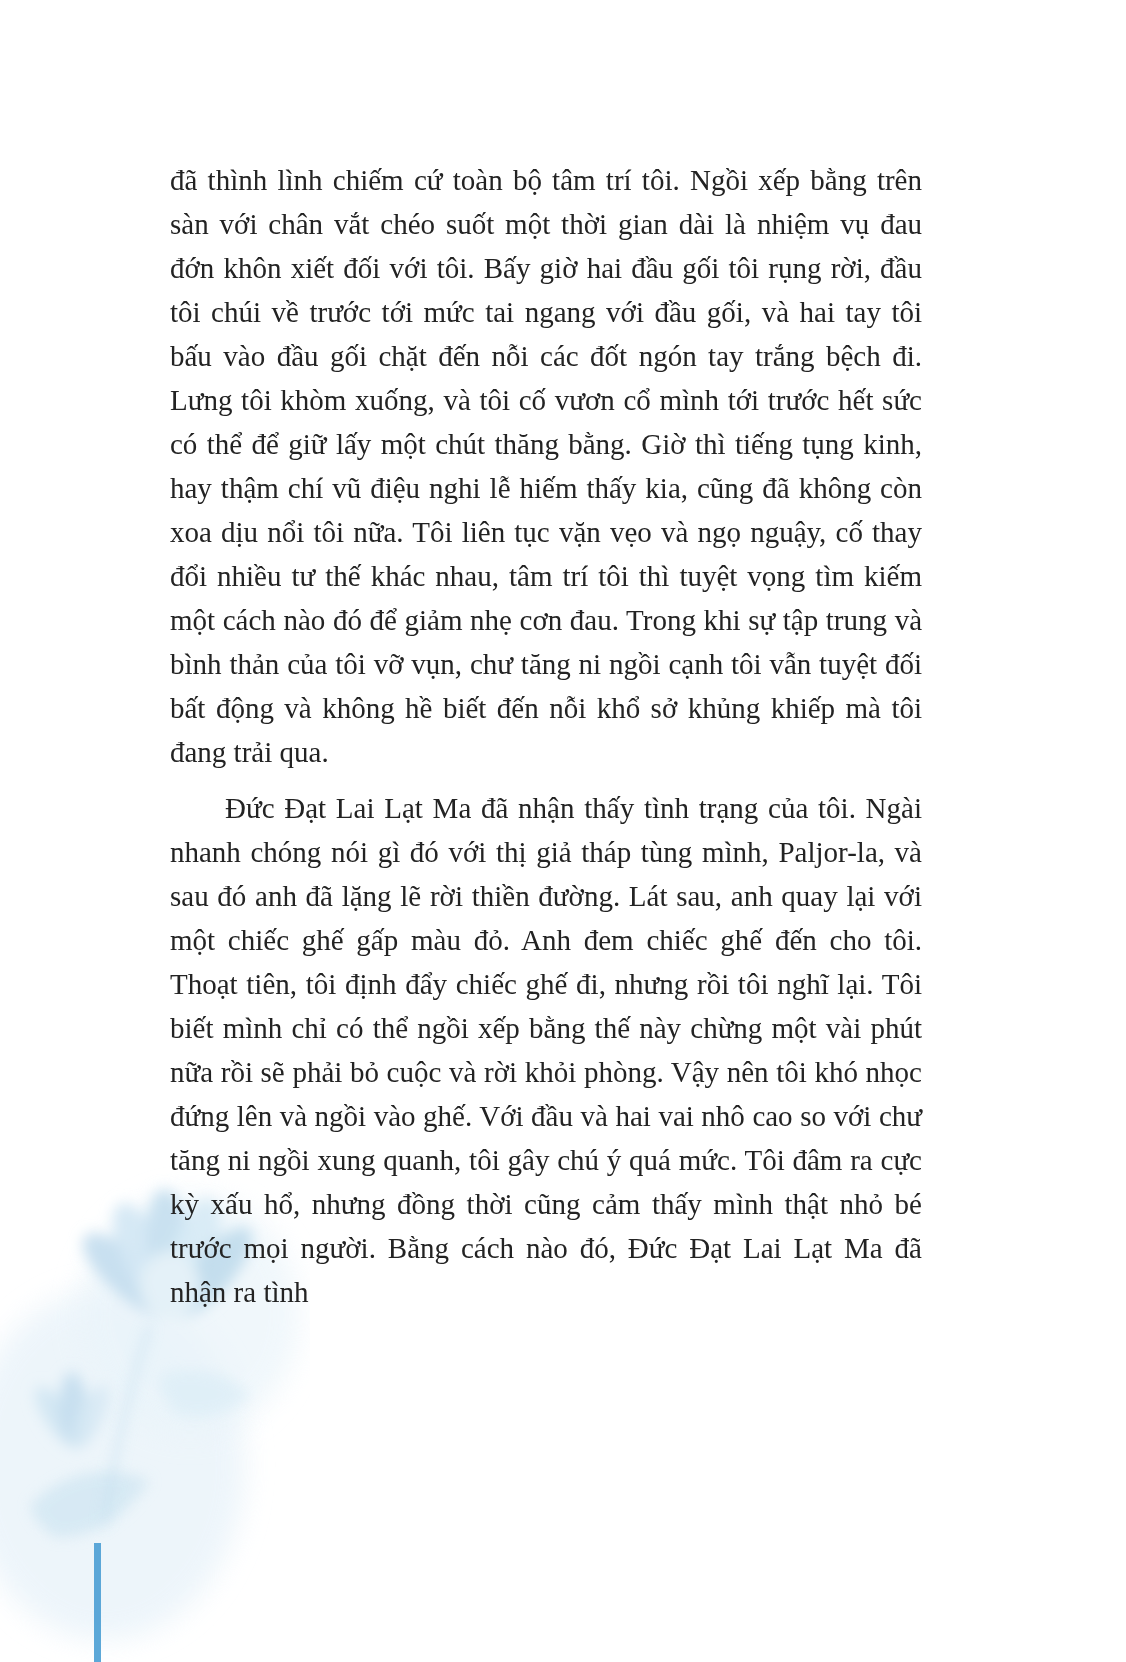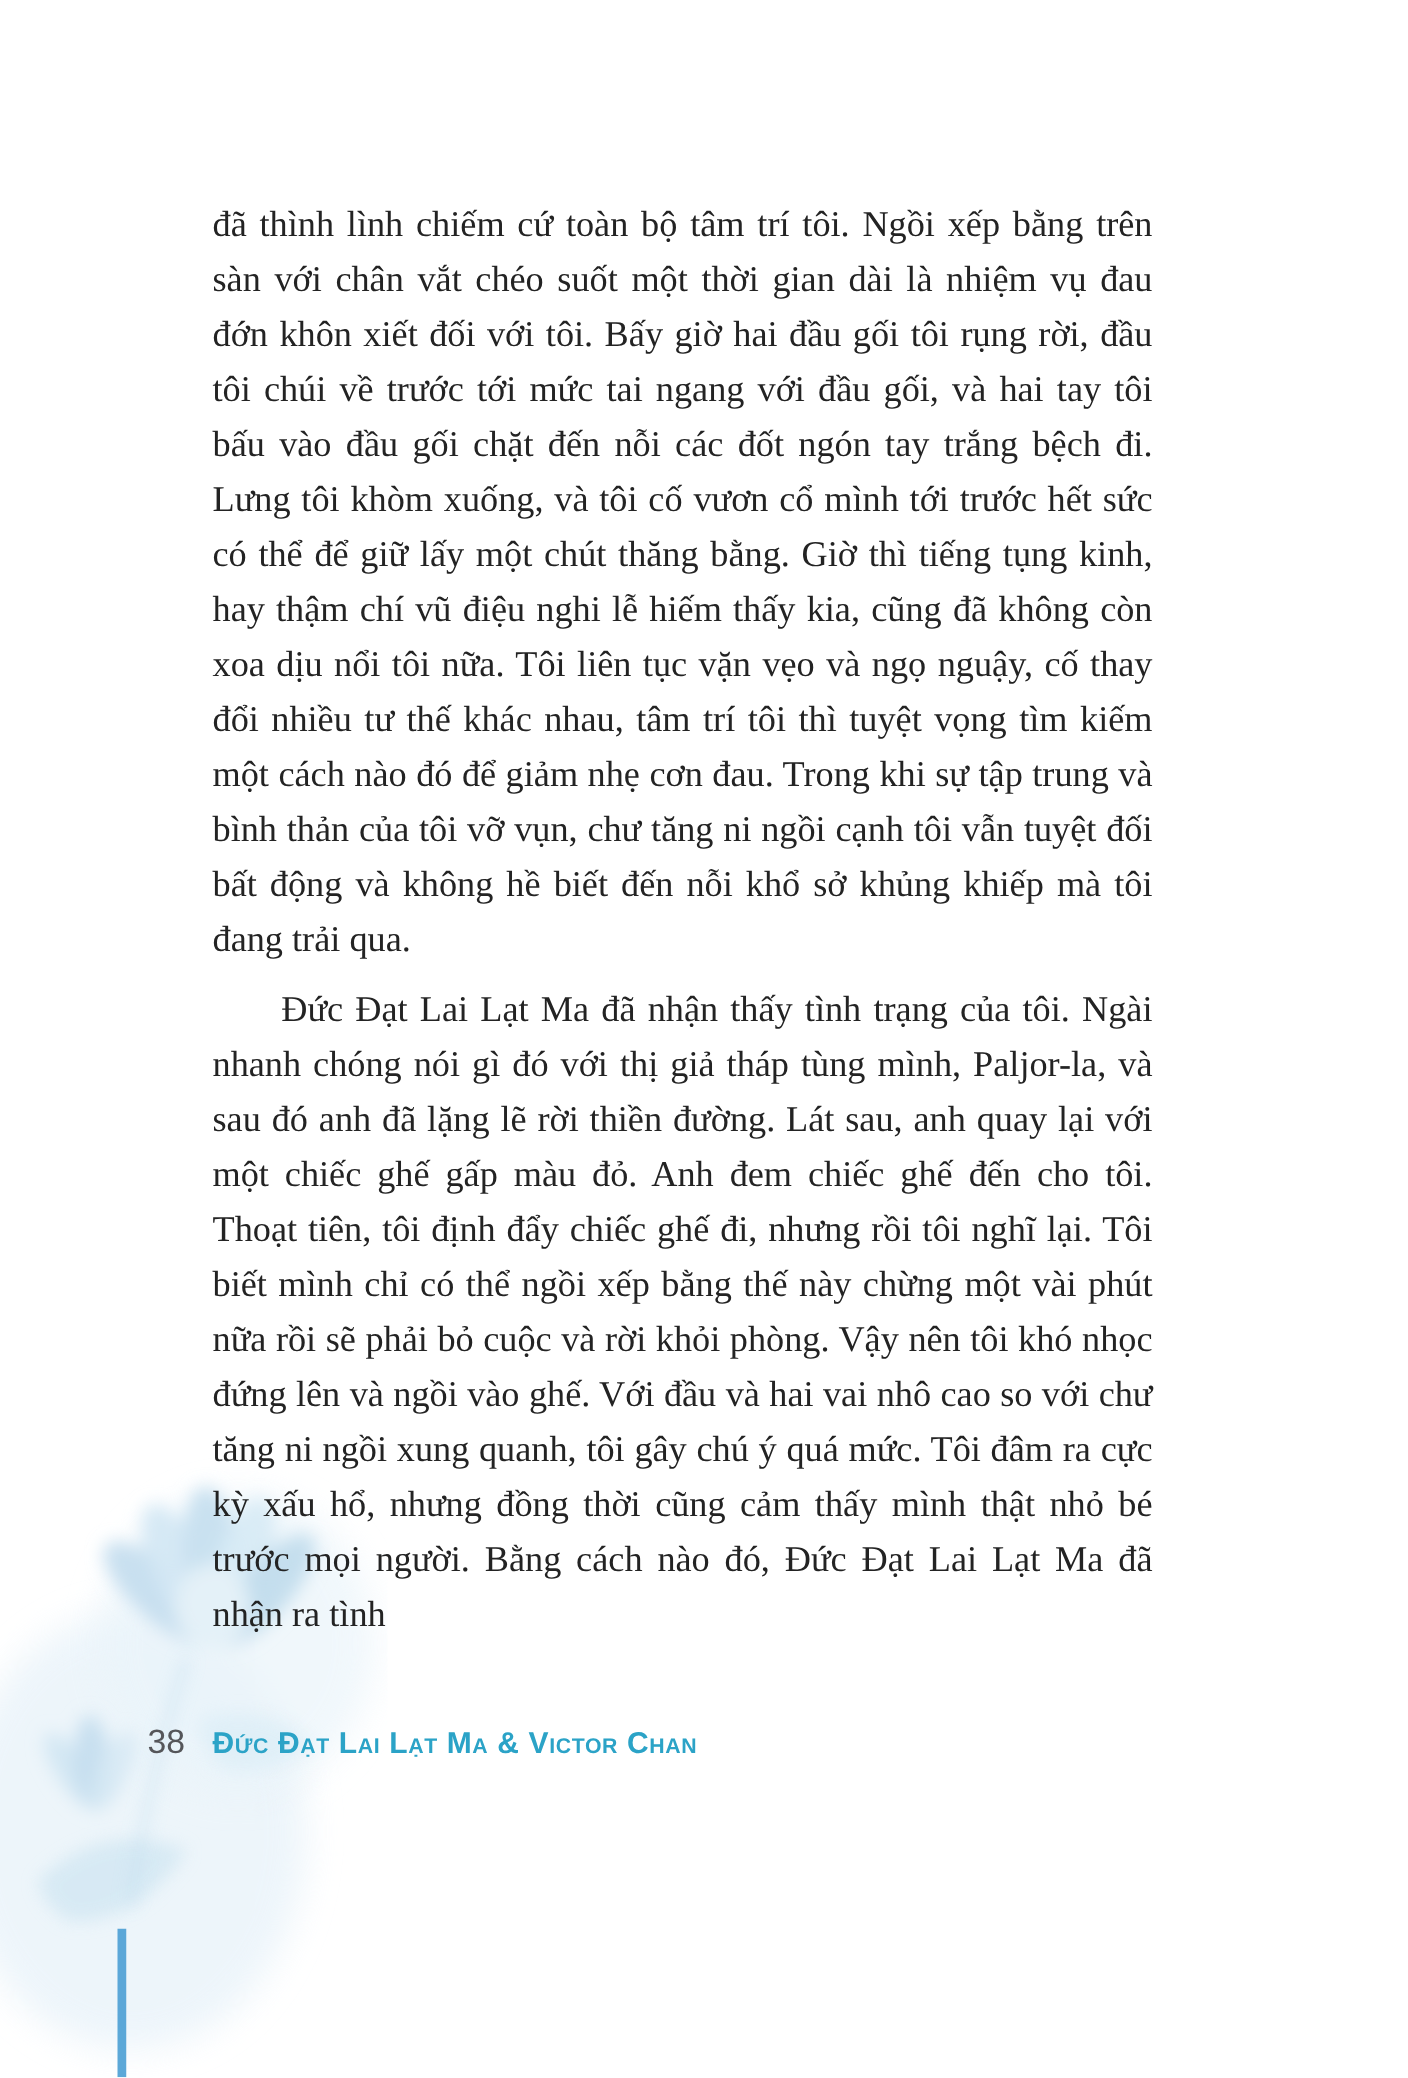--- a/index.html
+++ b/index.html
@@ -105,18 +105,14 @@
     <path d="M150 200 Q120 290 104 400" stroke="#bfdcee" stroke-width="4" fill="none" opacity="0.8" filter="url(#soft)"></path>
 
     <rect x="94" y="418" width="7" height="119" fill="#4a9fd4" opacity="0.9"></rect>
   </svg>
 
   <div class="text-block">
     <p class="para">đã thình lình chiếm cứ toàn bộ tâm trí tôi. Ngồi xếp bằng trên sàn với chân vắt chéo suốt một thời gian dài là nhiệm vụ đau đớn khôn xiết đối với tôi. Bấy giờ hai đầu gối tôi rụng rời, đầu tôi chúi về trước tới mức tai ngang với đầu gối, và hai tay tôi bấu vào đầu gối chặt đến nỗi các đốt ngón tay trắng bệch đi. Lưng tôi khòm xuống, và tôi cố vươn cổ mình tới trước hết sức có thể để giữ lấy một chút thăng bằng. Giờ thì tiếng tụng kinh, hay thậm chí vũ điệu nghi lễ hiếm thấy kia, cũng đã không còn xoa dịu nổi tôi nữa. Tôi liên tục vặn vẹo và ngọ nguậy, cố thay đổi nhiều tư thế khác nhau, tâm trí tôi thì tuyệt vọng tìm kiếm một cách nào đó để giảm nhẹ cơn đau. Trong khi sự tập trung và bình thản của tôi vỡ vụn, chư tăng ni ngồi cạnh tôi vẫn tuyệt đối bất động và không hề biết đến nỗi khổ sở khủng khiếp mà tôi đang trải qua.</p>
     <p class="para indent">Đức Đạt Lai Lạt Ma đã nhận thấy tình trạng của tôi. Ngài nhanh chóng nói gì đó với thị giả tháp tùng mình, Paljor-la, và sau đó anh đã lặng lẽ rời thiền đường. Lát sau, anh quay lại với một chiếc ghế gấp màu đỏ. Anh đem chiếc ghế đến cho tôi. Thoạt tiên, tôi định đẩy chiếc ghế đi, nhưng rồi tôi nghĩ lại. Tôi biết mình chỉ có thể ngồi xếp bằng thế này chừng một vài phút nữa rồi sẽ phải bỏ cuộc và rời khỏi phòng. Vậy nên tôi khó nhọc đứng lên và ngồi vào ghế. Với đầu và hai vai nhô cao so với chư tăng ni ngồi xung quanh, tôi gây chú ý quá mức. Tôi đâm ra cực kỳ xấu hổ, nhưng đồng thời cũng cảm thấy mình thật nhỏ bé trước mọi người. Bằng cách nào đó, Đức Đạt Lai Lạt Ma đã nhận ra tình</p>
   </div>
 
-  <div class="footer">
-    <span class="page-number">38</span>
-    <span class="running-title">Đức Đạt Lai Lạt Ma &amp; Victor Chan</span>
-  </div>
 
 </div>
 
 </body></html>

